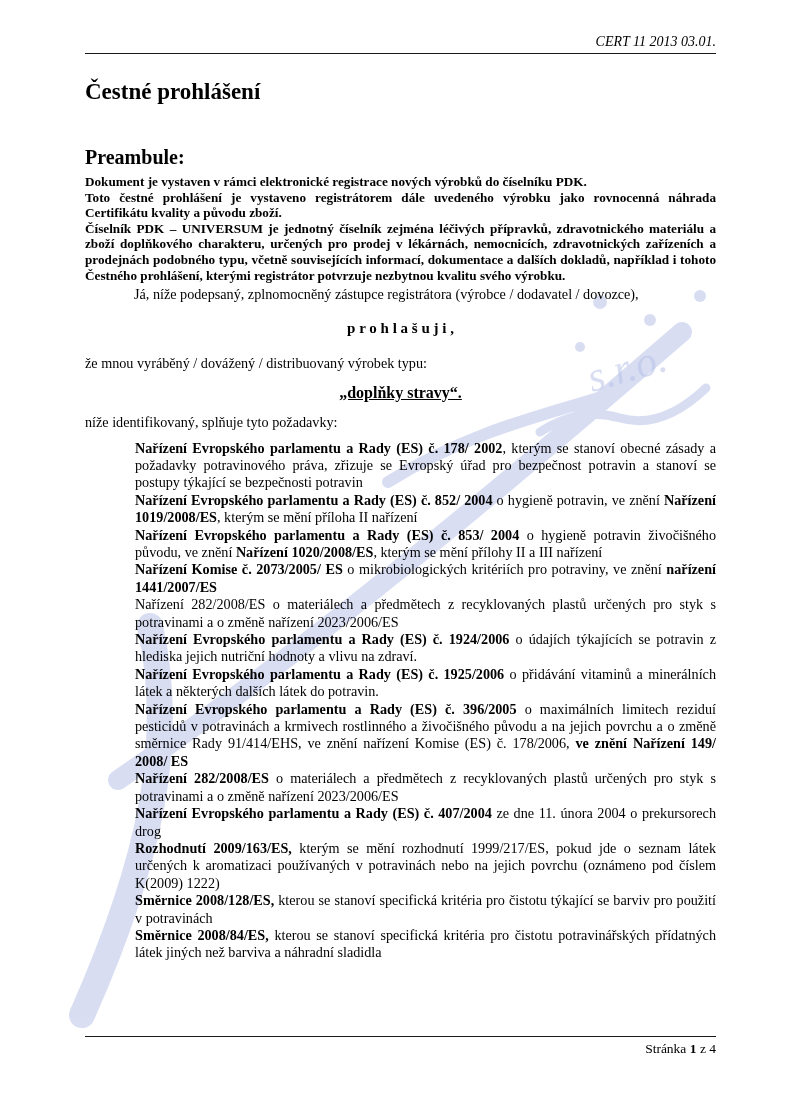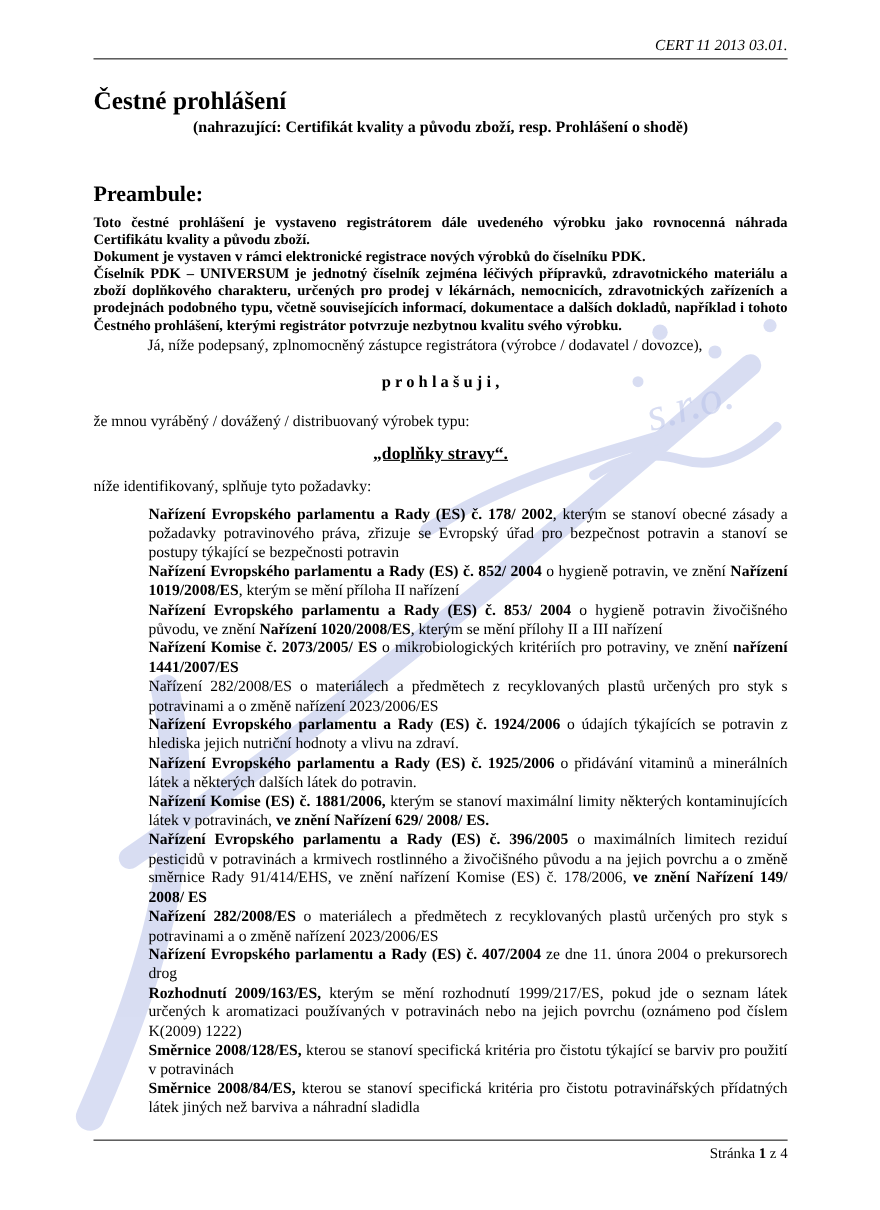--- a/index.html
+++ b/index.html
@@ -45,44 +45,42 @@
   <text x="592" y="392" transform="rotate(-16 592 392)" fill="var(--wm)" opacity="0.55" font-size="42" font-style="italic" font-family="Liberation Serif, serif">s.r.o.</text>
 </svg>
 
 <div class="content">
 
   <div class="doc-header">
     <span>CERT 11 2013 03.01.</span>
   </div>
 
   <div class="doc-title">Čestné prohlášení</div>
-  <div class="doc-subtitle">(nahrazující: Certifikát kvality a původu zboží, resp. Prohlášení o shodě)</div>
 
   <div class="preambule-heading">Preambule:</div>
   <div class="preambule-text">
+      <div>Dokument je vystaven v rámci elektronické registrace nových výrobků do číselníku PDK.</div>
       <div>Toto čestné prohlášení je vystaveno registrátorem dále uvedeného výrobku jako rovnocenná náhrada Certifikátu kvality a původu zboží.</div>
-      <div>Dokument je vystaven v rámci elektronické registrace nových výrobků do číselníku PDK.</div>
       <div>Číselník PDK – UNIVERSUM je jednotný číselník zejména léčivých přípravků, zdravotnického materiálu a zboží doplňkového charakteru, určených pro prodej v lékárnách, nemocnicích, zdravotnických zařízeních a prodejnách podobného typu, včetně souvisejících informací, dokumentace a dalších dokladů, například i tohoto Čestného prohlášení, kterými registrátor potvrzuje nezbytnou kvalitu svého výrobku.</div>
     </div>
 
   <div class="intro">Já, níže podepsaný, zplnomocněný zástupce registrátora (výrobce / dodavatel / dovozce),</div>
   <div class="verb">p r o h l a š u j i ,</div>
   <div class="product-line">že mnou vyráběný / dovážený  / distribuovaný výrobek typu:</div>
   <div class="product-type">„doplňky stravy“.</div>
   <div class="req-intro">níže identifikovaný, splňuje tyto požadavky:</div>
 
   <div class="reg-list">
       <p class="reg"><span class="b">Nařízení Evropského parlamentu a Rady (ES) č. 178/ 2002</span><span>, kterým se stanoví obecné zásady a požadavky potravinového práva, zřizuje se Evropský úřad pro bezpečnost potravin a stanoví se postupy týkající se bezpečnosti potravin</span></p>
       <p class="reg"><span class="b">Nařízení Evropského parlamentu a Rady (ES) č. 852/ 2004</span><span> o hygieně potravin, ve znění </span><span class="b">Nařízení 1019/2008/ES</span><span>, kterým se mění příloha II nařízení</span></p>
       <p class="reg"><span class="b">Nařízení Evropského parlamentu a Rady (ES) č. 853/ 2004</span><span> o hygieně potravin živočišného původu, ve znění </span><span class="b">Nařízení 1020/2008/ES</span><span>, kterým se mění přílohy II a III nařízení</span></p>
       <p class="reg"><span class="b">Nařízení Komise č. 2073/2005/ ES</span><span> o mikrobiologických kritériích pro potraviny, ve znění </span><span class="b">nařízení 1441/2007/ES</span></p>
       <p class="reg"><span>Nařízení 282/2008/ES o materiálech a předmětech z recyklovaných plastů určených pro styk s potravinami a o změně nařízení 2023/2006/ES</span></p>
       <p class="reg"><span class="b">Nařízení Evropského parlamentu a Rady (ES) č. 1924/2006</span><span> o údajích týkajících se potravin z hlediska jejich nutriční hodnoty a vlivu na zdraví.</span></p>
       <p class="reg"><span class="b">Nařízení Evropského parlamentu a Rady (ES) č. 1925/2006</span><span> o přidávání vitaminů a minerálních látek a některých dalších látek do potravin.</span></p>
-      <p class="reg"><span class="b">Nařízení Komise (ES) č. 1881/2006,</span><span> kterým se stanoví maximální limity některých kontaminujících látek v potravinách, </span><span class="b">ve znění Nařízení 629/ 2008/ ES.</span></p>
       <p class="reg"><span class="b">Nařízení Evropského parlamentu a Rady (ES) č. 396/2005</span><span> o maximálních limitech reziduí pesticidů v potravinách a krmivech rostlinného a živočišného původu a na jejich povrchu a o změně směrnice Rady 91/414/EHS, ve znění nařízení Komise (ES) č. 178/2006, </span><span class="b">ve znění Nařízení 149/ 2008/ ES</span></p>
       <p class="reg"><span class="b">Nařízení 282/2008/ES</span><span> o materiálech a předmětech z recyklovaných plastů určených pro styk s potravinami a o změně nařízení 2023/2006/ES</span></p>
       <p class="reg"><span class="b">Nařízení Evropského parlamentu a Rady (ES) č. 407/2004</span><span> ze dne 11. února 2004 o prekursorech drog</span></p>
       <p class="reg"><span class="b">Rozhodnutí 2009/163/ES,</span><span> kterým se mění rozhodnutí 1999/217/ES, pokud jde o seznam látek určených k aromatizaci používaných v potravinách nebo na jejich povrchu (oznámeno pod číslem K(2009) 1222)</span></p>
       <p class="reg"><span class="b">Směrnice 2008/128/ES,</span><span> kterou se stanoví specifická kritéria pro čistotu týkající se barviv pro použití v potravinách</span></p>
       <p class="reg"><span class="b">Směrnice 2008/84/ES,</span><span> kterou se stanoví specifická kritéria pro čistotu potravinářských přídatných látek jiných než barviva a náhradní sladidla</span></p>
     </div>
 
 </div>
 

